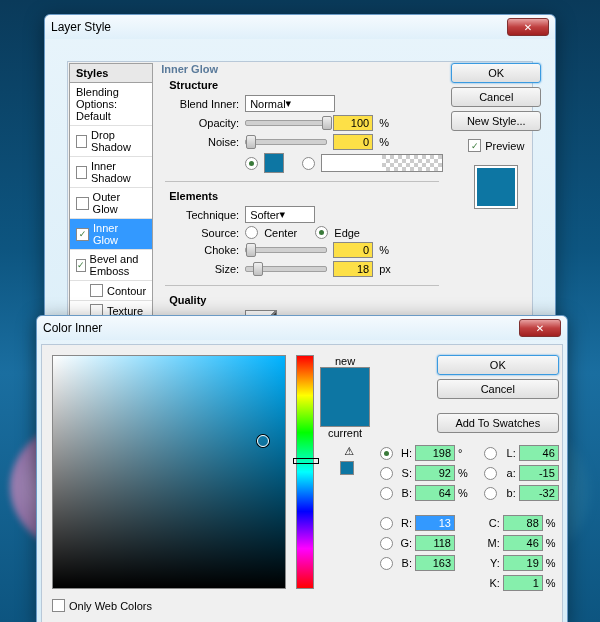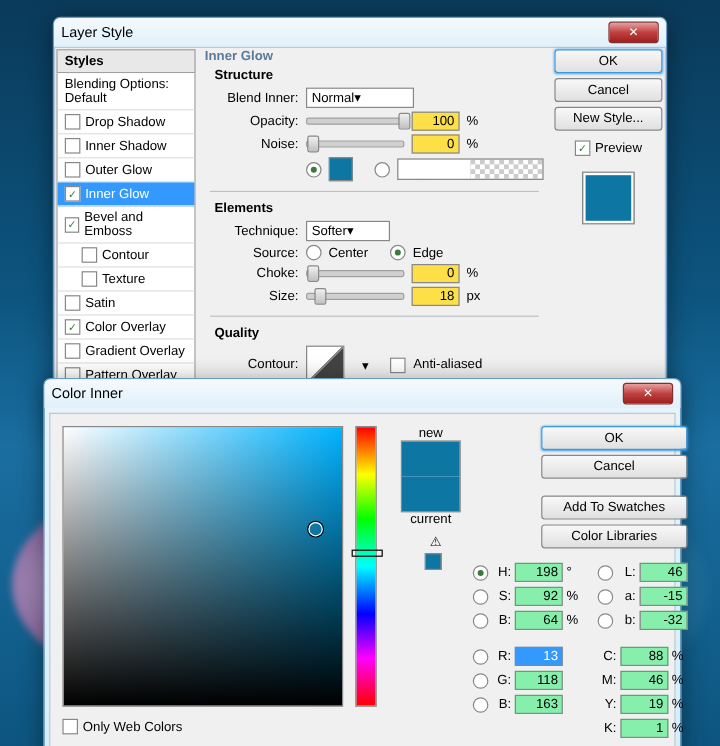--- a/index.html
+++ b/index.html
@@ -2,21 +2,21 @@
 <html><head>
 <meta charset="utf-8">
 <style>
 body{margin:0;width:600px;height:622px;background:linear-gradient(180deg,#0a3a5a 0%,#0d5580 40%,#1a6ea0 60%,#0d5580 100%);font-family:"Segoe UI",Tahoma,sans-serif;font-size:11px;color:#000;position:relative;overflow:hidden}
 .bg-ribbon{position:absolute;bottom:60px;left:10px;width:200px;height:150px;background:radial-gradient(ellipse at 30% 50%,#e8a8d0 0%,#c678b0 40%,#8a5a8a 70%,transparent 100%);opacity:.7;filter:blur(3px);border-radius:50%}
 .bg-ribbon2{position:absolute;bottom:70px;right:10px;width:100px;height:120px;background:radial-gradient(ellipse,#3a9ecf 0%,#2a7aa0 50%,transparent 100%);opacity:.5;filter:blur(4px);border-radius:50%}
 .window{position:absolute;background:linear-gradient(180deg,#e8f4fb 0%,#d8edf8 100%);border:1px solid #6a9ac5;border-radius:6px;box-shadow:0 4px 20px rgba(0,0,0,.4)}
 .titlebar{height:24px;display:flex;align-items:center;padding:0 6px;background:linear-gradient(180deg,#f5fafe 0%,#e0f0fa 100%);border-radius:6px 6px 0 0}
 .title{flex:1;font-size:12px}
 .close-btn{width:40px;height:16px;background:linear-gradient(180deg,#e8a0a0 0%,#c04040 50%,#a02020 100%);border:1px solid #803030;border-radius:3px;color:#fff;display:flex;align-items:center;justify-content:center;font-size:10px;cursor:pointer}
-.body{background:#f0f0f0;margin:0;border:1px solid #b8c8d8;padding:1px;display:flex;gap:8px}
+.body{background:#f0f0f0;margin:22px;border:1px solid #b8c8d8;padding:1px;display:flex;gap:8px}
 .styles-list{width:118px}
 .styles-header{background:#e8e8e8;border:1px solid #a0a0a0;font-weight:bold;padding:3px 6px;font-size:11px}
 .styles-items{border:1px solid #a0a0a0;border-top:none;background:#fff}
 .style-item{padding:3px 6px;border-bottom:1px solid #e0e0e0;display:flex;align-items:center;gap:4px}
 .style-item.selected{background:#3399ff;color:#fff}
 .style-item.sub{padding-left:20px}
 .chk{width:11px;height:11px;border:1px solid #888;background:#fff;display:inline-flex;align-items:center;justify-content:center;font-size:9px;color:#3a7a3a}
 .settings{flex:1}
 .group-title{font-weight:bold;color:#5a7a9a;font-size:11px;margin-bottom:2px}
 .sub-title{font-weight:bold;font-size:11px;margin:4px 0 4px 8px}
@@ -222,21 +222,21 @@
   <div class="cp-body">
     <div>
       <div class="sat-box">
         <div class="sat-cursor" style="left:88%;top:34%"></div>
       </div>
       <div class="only-web">
           <span class="chk"></span>
           <span>Only Web Colors</span>
         </div>
     </div>
-    <div style="display:flex;gap:20px">
+    <div style="display:flex;gap:6px">
       <div class="hue-bar">
           <div class="hue-thumb" style="top:44%"></div>
         </div>
       <div class="new-cur">
         <span>new</span>
         <div class="nc-box">
           <div class="nc-half" style="background:#0d76a3"></div>
           <div class="nc-half" style="background:#0d76a3"></div>
         </div>
         <span>current</span>
@@ -245,21 +245,20 @@
           <span class="tiny-sw"></span>
         </div>
       </div>
     </div>
     <div class="cp-right">
       <div class="cp-buttons">
         <div class="cp-btn default">OK</div>
         <div class="cp-btn">Cancel</div>
         <div style="height:6px"></div>
         <div class="cp-btn">Add To Swatches</div>
-        <div class="cp-btn">Color Libraries</div>
       </div>
       <div class="cp-values">
         <div class="cp-col">
           <div class="cp-row">
               <span class="radio on"></span>
               <span class="lbl2">H:</span>
               <span class="cp-input">198</span>
               <span>°</span>
             </div>
           <div class="cp-row">

